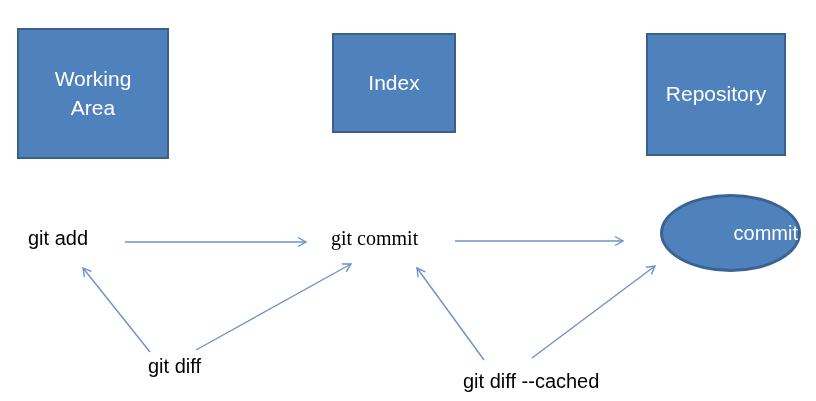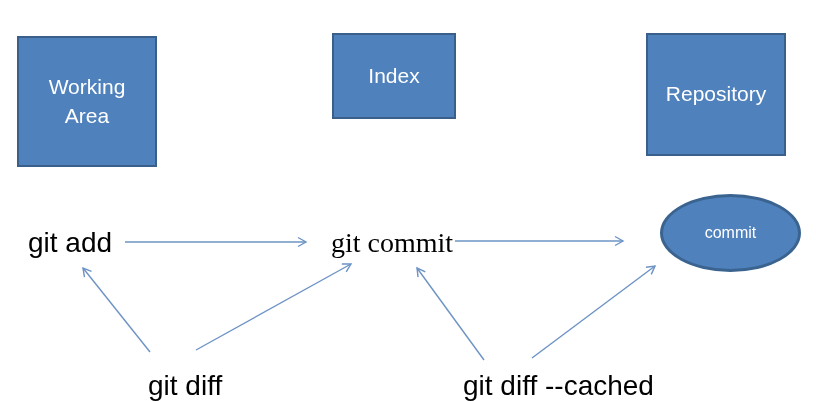--- a/index.html
+++ b/index.html
@@ -21,48 +21,48 @@
     background: #4f81bd;
     border: 2px solid #3a5f8b;
     display: flex;
     align-items: center;
     justify-content: center;
     text-align: center;
     color: #ffffff;
     font-size: 21px;
     line-height: 1.35;
   }
-  #box-working-area { left: 17px;  top: 36px; width: 140px; height: 131px; padding: 10px 16px; }
-  #box-index        { left: 332px; top: 33px; width: 124px; height: 86px; }
+  #box-working-area { left: 17px;  top: 28px; width: 152px; height: 131px; padding: 10px 16px; }
+  #box-index        { left: 332px; top: 33px; width: 124px; height: 100px; }
   #box-repository   { left: 646px; top: 33px; width: 140px; height: 123px; justify-content: center; }
   .node-ellipse {
     position: absolute;
     left: 660px;
     top: 194px;
     width: 141px;
     height: 78px;
     box-sizing: border-box;
     background: #4f81bd;
     border: 3px solid #3a648f;
     border-radius: 50%;
     display: flex;
     align-items: center;
-    justify-content: center;
+    justify-content: flex-end;
     color: #ffffff;
-    font-size: 16px;
+    font-size: 20px;
   }
   .cmd-label {
     position: absolute;
     color: #000000;
-    font-size: 28px;
+    font-size: 20px;
     white-space: nowrap;
   }
   #label-git-add         { left: 28px;  top: 227px; }
   #label-git-commit      { left: 331px; top: 227px; font-family: Liberation Serif, serif; }
-  #label-git-diff        { left: 148px; top: 370px; }
+  #label-git-diff        { left: 148px; top: 355px; }
   #label-git-diff-cached { left: 463px; top: 370px; }
   #arrow-layer {
     position: absolute;
     left: 0;
     top: 0;
     width: 816px;
     height: 401px;
   }
 </style>
 </head>

